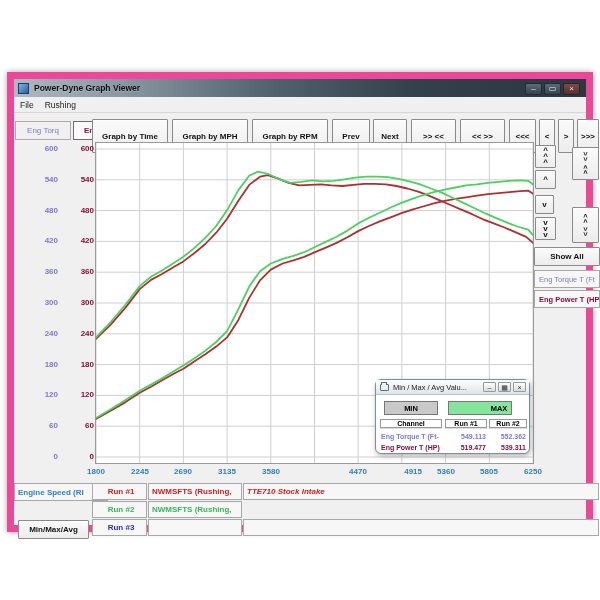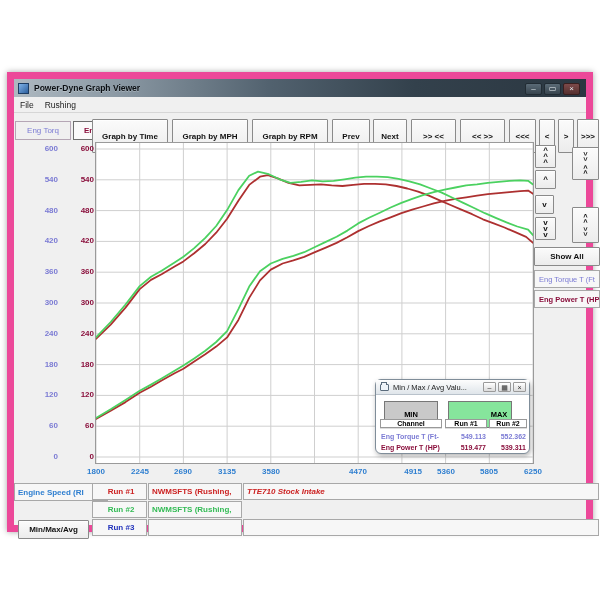--- a/index.html
+++ b/index.html
@@ -45,21 +45,21 @@
   #mmwin { position:absolute; left:361px; top:300px; width:155px; height:75px; background:#fff;
     border:1px solid #7f8d99; box-shadow:1px 2px 5px rgba(0,0,0,.3); border-radius:6px; }
   #mmwin .mtitle { height:15px; background:linear-gradient(#fdfdfd,#dfe5ea); border-bottom:1px solid #b9c2cb;
     display:flex; align-items:center; font-size:7.5px; color:#222; }
   .folder-icon { width:9px; height:7px; border:1px solid #5a6b7c; border-radius:1px; margin:0 4px 0 4px;
     background:#eef3f8; position:relative; }
   .folder-icon::before { content:""; position:absolute; left:0; top:-3px; width:4px; height:2px;
     background:#eef3f8; border:1px solid #5a6b7c; border-bottom:none; }
   .mwbtn { width:13px; height:10px; font-size:7px; line-height:9px; text-align:center; color:#333;
     background:linear-gradient(#fff,#dcdcdc); border:1px solid #9a9a9a; border-radius:1px; margin-left:2px; }
-  .mm-btn { position:absolute; font-size:7.5px; font-weight:bold; height:27px; display:flex;
+  .mm-btn { position:absolute; font-size:7.5px; font-weight:bold; height:14px; display:flex;
     align-items:center; justify-content:center; border:1px solid #777; }
   .mm-cell { position:absolute; font-size:7px; font-weight:bold; }
   .mm-head { border:1px solid #999; background:#fff; text-align:center; box-shadow:0 1px 0 #ddd; }
   
   .lbox { position:absolute; background:#f7f7f7; border:1px solid #a8a8a8; font-size:8px;
     display:flex; align-items:center; padding-left:3px; white-space:nowrap; overflow:hidden; font-weight:bold; }
 </style>
 </head>
 <body>
 

